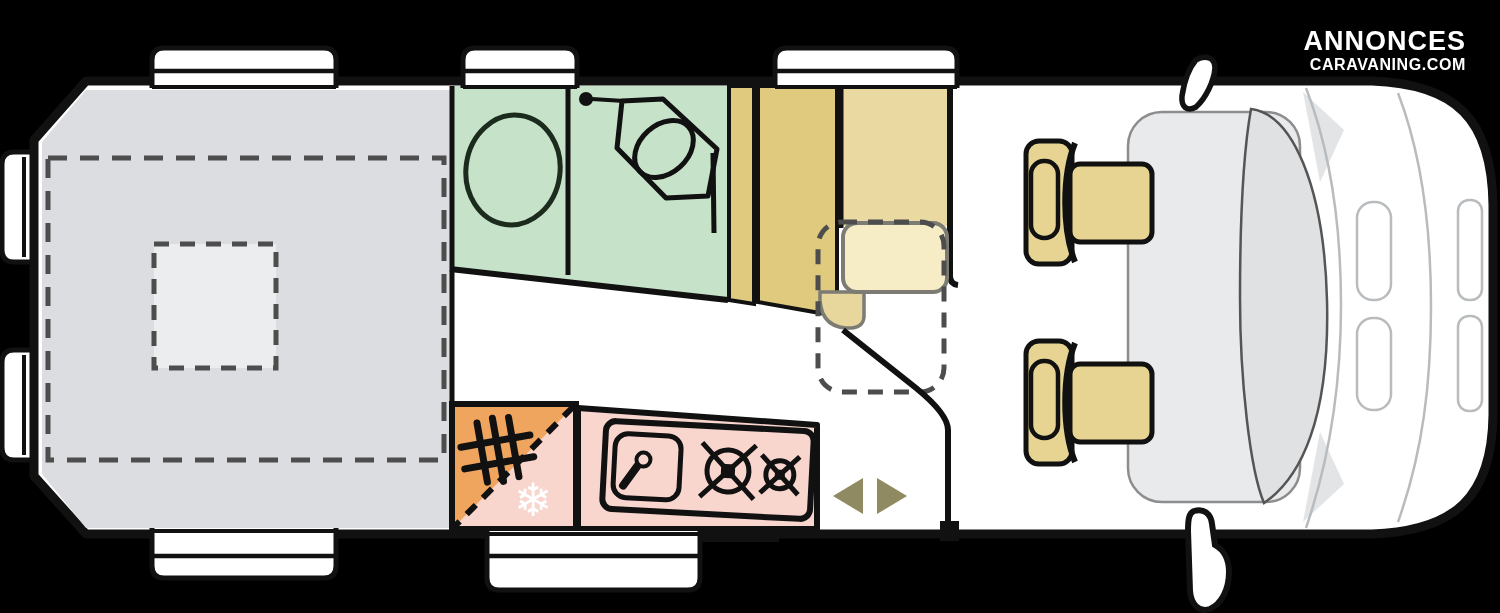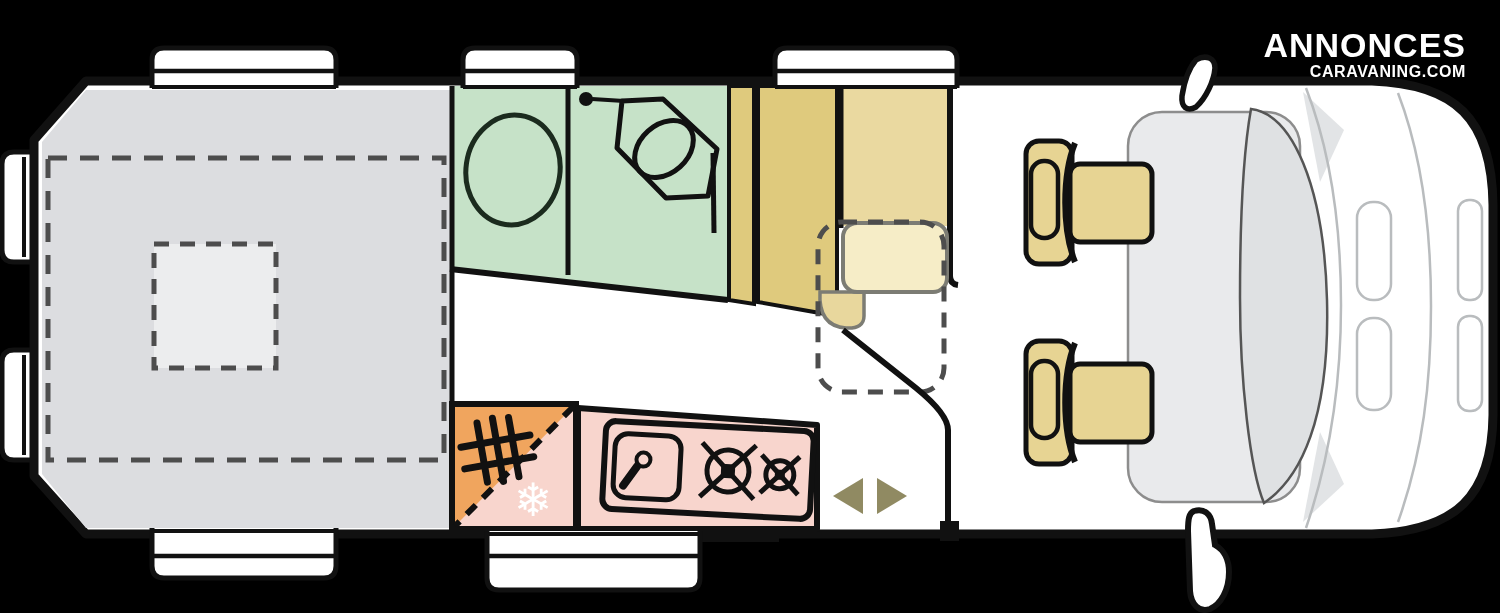--- a/index.html
+++ b/index.html
@@ -1,20 +1,20 @@
 <!DOCTYPE html>
 <html><head>
 <meta charset="utf-8">
 <style>
   html,body{margin:0;padding:0;background:#000;}
   #stage{position:relative;width:1500px;height:613px;background:#000;overflow:hidden;
          font-family:"Liberation Sans",sans-serif;}
   #plan-svg{position:absolute;left:0;top:0;}
   #logo{position:absolute;top:28px;right:34px;text-align:right;color:#fff;line-height:1;}
-  #logo .l1{font-size:34px;font-weight:bold;letter-spacing:1px;}
+  #logo .l1{font-size:27px;font-weight:bold;letter-spacing:1px;}
   #logo .l2{font-size:16px;font-weight:bold;letter-spacing:0.6px;margin-top:2px;text-align:right;}
 </style>
 </head>
 <body>
 
 <div id="stage">
 <svg id="plan-svg" width="1500" height="613" viewBox="0 0 1500 613">
 
   <g>
     <path d="M 38,152 H 14 Q 2,152 2,164 V 250 Q 2,262 14,262 H 38" fill="#fff" stroke="#111" stroke-width="5"></path>

